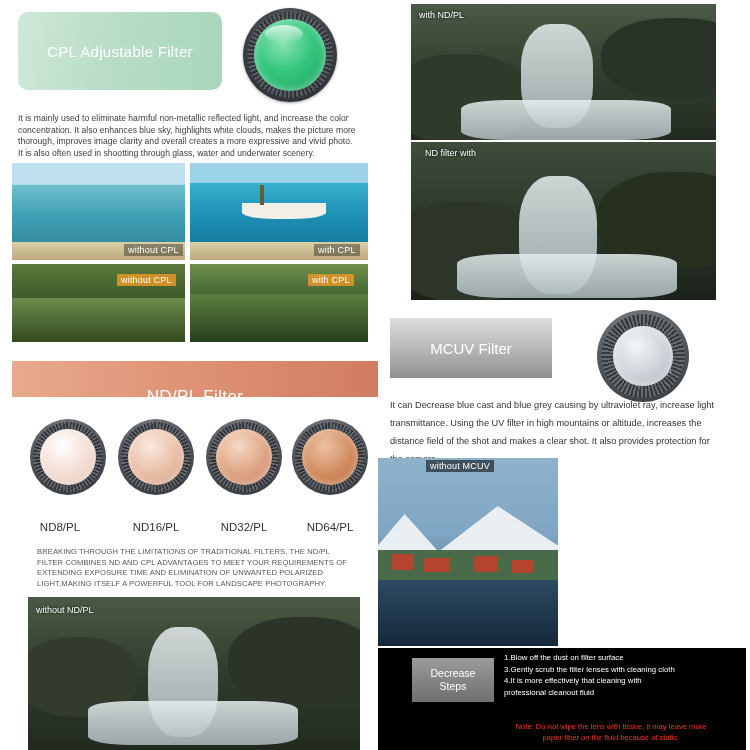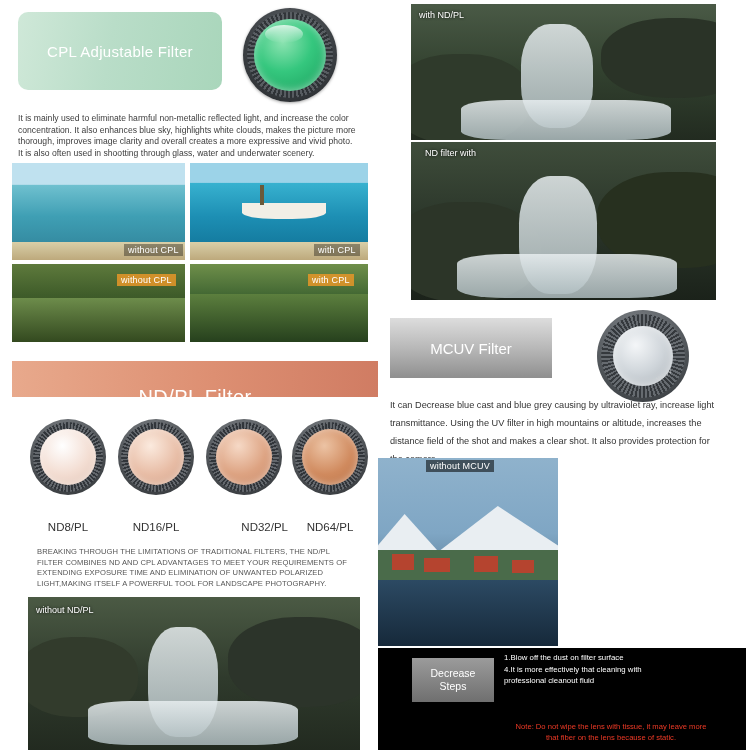--- a/index.html
+++ b/index.html
@@ -85,21 +85,21 @@
     position:absolute; background:#f2efe6; border-radius:0 0 40% 40%;
   }
   .sand{position:absolute;left:0;bottom:0;width:100%;height:18px;background:linear-gradient(180deg,#d9cfa8,#bda97c);}
 
   
   .ndpl-banner {
     left:12px; top:361px; width:366px; height:36px;
     background:linear-gradient(90deg,#e8a98c 0%, #dd8f72 55%, #d07c63 100%);
     display:flex; align-items:center; justify-content:center;
   }
-  .ndpl-banner span { color:#ffffff; font-size:20px; letter-spacing:.4px;margin-top:36px; }
+  .ndpl-banner span { color:#ffffff; font-size:17px; letter-spacing:.4px;margin-top:36px; }
 
   
   .nd-filter { position:absolute; top:419px; width:76px; height:76px; }
   .nd-ring {
     position:absolute; left:0; top:0; width:76px; height:76px; border-radius:50%;
     background:radial-gradient(circle at 45% 30%, #8a8e93 0%, #4a4e52 60%, #2a2d30 100%);
   }
   .nd-ridge{
     position:absolute;left:3px;top:3px;width:70px;height:70px;border-radius:50%;
     background:repeating-conic-gradient(from 0deg,#63676c 0deg 3deg,#31353a 3deg 6deg);
@@ -243,35 +243,35 @@
 
   <div class="abs ndpl-banner">
     <span>ND/PL Filter</span>
   </div>
 
   <div class="nd-filter" style="left:30px;">
     <div class="nd-ring"></div>
     <div class="nd-ridge"></div>
     <div class="nd-glass" style="background:radial-gradient(circle at 40% 30%,#ffffff 0%,#f3ddd2 55%,#e0c3b4 100%);"></div>
   </div>
-  <div class="nd-label" style="left:24px;">ND8/PL</div>
+  <div class="nd-label" style="left:16px;">ND8/PL</div>
 
   <div class="nd-filter" style="left:118px;">
     <div class="nd-ring"></div>
     <div class="nd-ridge"></div>
     <div class="nd-glass" style="background:radial-gradient(circle at 40% 30%,#fbeade 0%,#e8bda6 55%,#d2a289 100%);"></div>
   </div>
   <div class="nd-label" style="left:112px;">ND16/PL</div>
 
   <div class="nd-filter" style="left:206px;">
     <div class="nd-ring"></div>
     <div class="nd-ridge"></div>
     <div class="nd-glass" style="background:radial-gradient(circle at 40% 30%,#f6d9c6 0%,#dda382 55%,#c98a68 100%);"></div>
   </div>
-  <div class="nd-label" style="left:200px;text-align:right;">ND32/PL</div>
+  <div class="nd-label" style="left:200px;">ND32/PL</div>
 
   <div class="nd-filter" style="left:292px;">
     <div class="nd-ring"></div>
     <div class="nd-ridge"></div>
     <div class="nd-glass" style="background:radial-gradient(circle at 40% 30%,#ecc3a4 0%,#d08a5e 55%,#b97348 100%);"></div>
   </div>
   <div class="nd-label" style="left:286px;">ND64/PL</div>
 
   <div class="abs nd-desc">BREAKING THROUGH THE LIMITATIONS OF TRADITIONAL FILTERS, THE ND/PL FILTER COMBINES ND AND CPL ADVANTAGES TO MEET YOUR REQUIREMENTS OF EXTENDING EXPOSURE TIME AND ELIMINATION OF UNWANTED POLARIZED LIGHT,MAKING ITSELF A POWERFUL TOOL FOR LANDSCAPE PHOTOGRAPHY.</div>
 
@@ -325,21 +325,22 @@
   </div>
 
 
   <div class="abs cleaning-block"></div>
   <div class="cleaning-badge">
     <span>Decrease</span>
     <span>Steps</span>
   </div>
   <div class="steps">
     <div>1.Blow off the dust on filter surface</div>
+    <div>3.Gently scrub the filter lenses with cleaning cloth</div>
     <div>4.It is more effectively that cleaning with</div>
     <div>   professional cleanout fluid</div>
   </div>
   <div class="note">
     <div>Note: Do not wipe the lens with tissue, it may leave more</div>
-    <div>that fiber on the lens because of static.</div>
+    <div>paper fiber on the fluid because of static.</div>
   </div>
 
 </div>
 
 </body></html>

